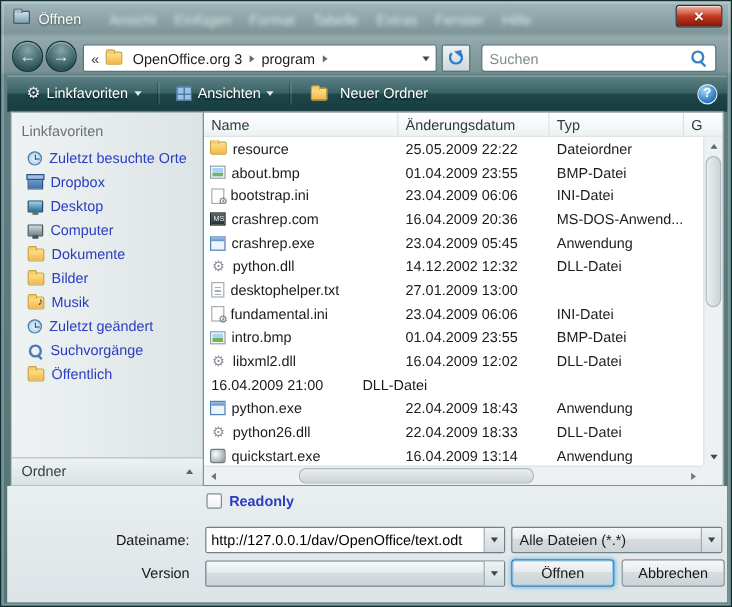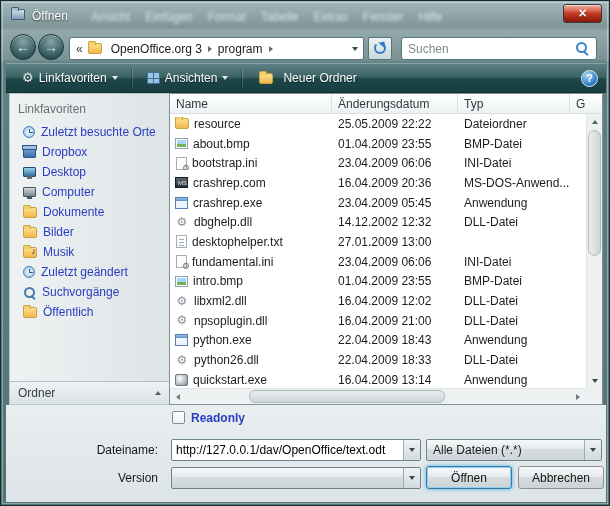--- a/index.html
+++ b/index.html
@@ -357,21 +357,21 @@
           <div class="c name">
               <span class="fi fi-exe"></span>
               <span class="ntext">crashrep.exe</span>
             </div>
           <div class="c date">23.04.2009 05:45</div>
           <div class="c type">Anwendung</div>
         </div>
         <div class="row">
           <div class="c name">
               <span class="fi fi-dll"></span>
-              <span class="ntext">dbghelp.dll</span>
+              <span class="ntext">python.dll</span>
             </div>
           <div class="c date">14.12.2002 12:32</div>
           <div class="c type">DLL-Datei</div>
         </div>
         <div class="row">
           <div class="c name">
               <span class="fi fi-txt"></span>
               <span class="ntext">desktophelper.txt</span>
             </div>
           <div class="c date">27.01.2009 13:00</div>
@@ -394,24 +394,20 @@
         </div>
         <div class="row">
           <div class="c name">
               <span class="fi fi-dll"></span>
               <span class="ntext">libxml2.dll</span>
             </div>
           <div class="c date">16.04.2009 12:02</div>
           <div class="c type">DLL-Datei</div>
         </div>
         <div class="row">
-          <div class="c name">
-              <span class="fi fi-dll"></span>
-              <span class="ntext">npsoplugin.dll</span>
-            </div>
           <div class="c date">16.04.2009 21:00</div>
           <div class="c type">DLL-Datei</div>
         </div>
         <div class="row">
           <div class="c name">
               <span class="fi fi-exe"></span>
               <span class="ntext">python.exe</span>
             </div>
           <div class="c date">22.04.2009 18:43</div>
           <div class="c type">Anwendung</div>

